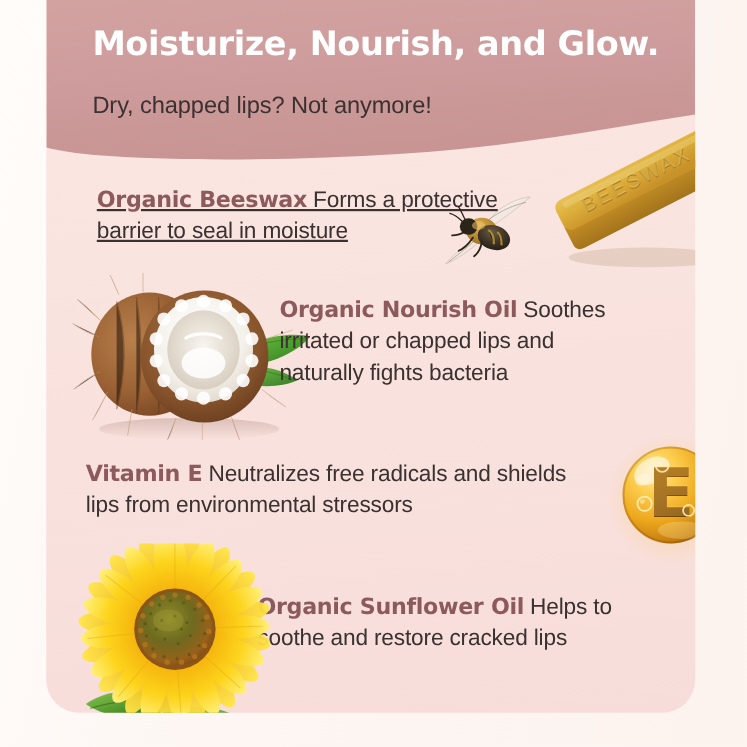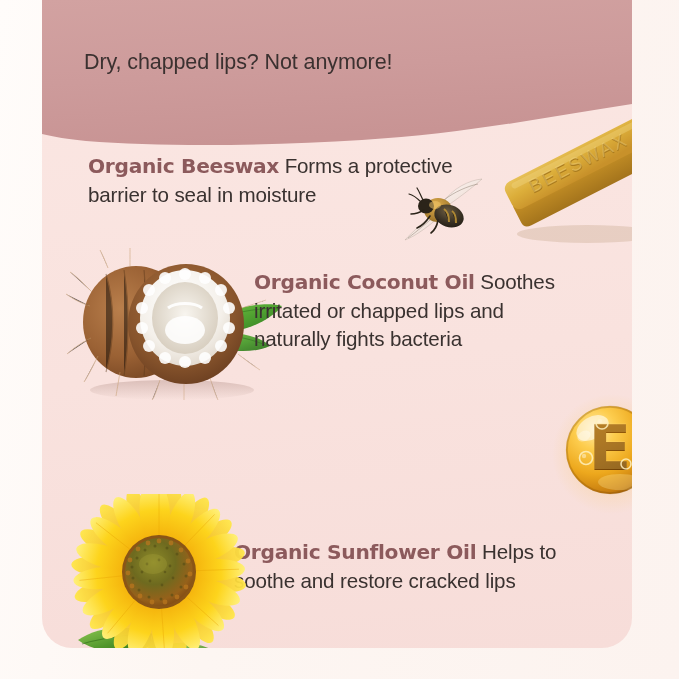--- a/index.html
+++ b/index.html
@@ -79,21 +79,21 @@
     letter-spacing:-0.15px;
   }
   .benefit .accent{
     font-family:"DejaVu Sans", sans-serif;
     font-weight:700;
     color:#8c5a5c;
     letter-spacing:-0.3px;
     font-size:20.2px;
   }
 
-  #benefit-beeswax   { left:46px;  top:152px; width:420px; }
+  #benefit-beeswax   { left:46px;  top:168px; width:420px;text-decoration:underline; }
   #benefit-coconut   { left:212px; top:268px; width:330px; }
   #benefit-vitamine  { left:36px;  top:417px; width:470px; }
   #benefit-sunflower { left:192px; top:538px; width:350px; }
 
   
 
   .art{ position:absolute; z-index:5; pointer-events:none; }
 
   
   #art-beeswax{ left:453px; top:118px; width:185px; height:130px; z-index:7;}
@@ -134,20 +134,21 @@
           </linearGradient>
         </defs>
         <path d="M0,0 H590 V104
                  C500,118 420,134 320,140
                  C225,146 120,147 44,141
                  C26,139 12,137 0,134 Z" fill="url(#roseGrad)"></path>
       </svg>
     </div>
 
     <div class="header-text">
+      <div class="headline">Moisturize, Nourish, and Glow.</div>
       <div class="subhead">Dry, chapped lips? Not anymore!</div>
     </div>
 
     <div class="art" id="art-coconut">
       <svg viewBox="0 0 222 152" aria-hidden="true">
         <defs>
           <radialGradient id="cocoShellG" cx="0.35" cy="0.38" r="0.78">
             <stop offset="0%" stop-color="#b97f4c"></stop>
             <stop offset="55%" stop-color="#9a6134"></stop>
             <stop offset="100%" stop-color="#6b3d1d"></stop>
@@ -593,23 +594,26 @@
         </g>
       </svg>
       <span class="sr-only">Sunflower bloom with stem</span>
     </div>
 
     <p class="benefit" id="benefit-beeswax">
       <span class="accent">Organic Beeswax</span><span> Forms a protective barrier to seal in moisture</span>
     </p>
 
     <p class="benefit" id="benefit-coconut">
-      <span class="accent">Organic Coconut Oil</span><span> Soothes irritated or chapped lips and naturally fights bacteria</span>
+      <span class="accent">Organic Nourish Oil</span><span> Soothes irritated or chapped lips and naturally fights bacteria</span>
     </p>
 
+    <p class="benefit" id="benefit-vitamine">
+      <span class="accent">Vitamin E</span><span> Neutralizes free radicals and shields lips from environmental stressors</span>
+    </p>
 
     <p class="benefit" id="benefit-sunflower">
       <span class="accent">Organic Sunflower Oil</span><span> Helps to soothe and restore cracked lips</span>
     </p>
 
   </div>
 
 </div>
 
 </body></html>

